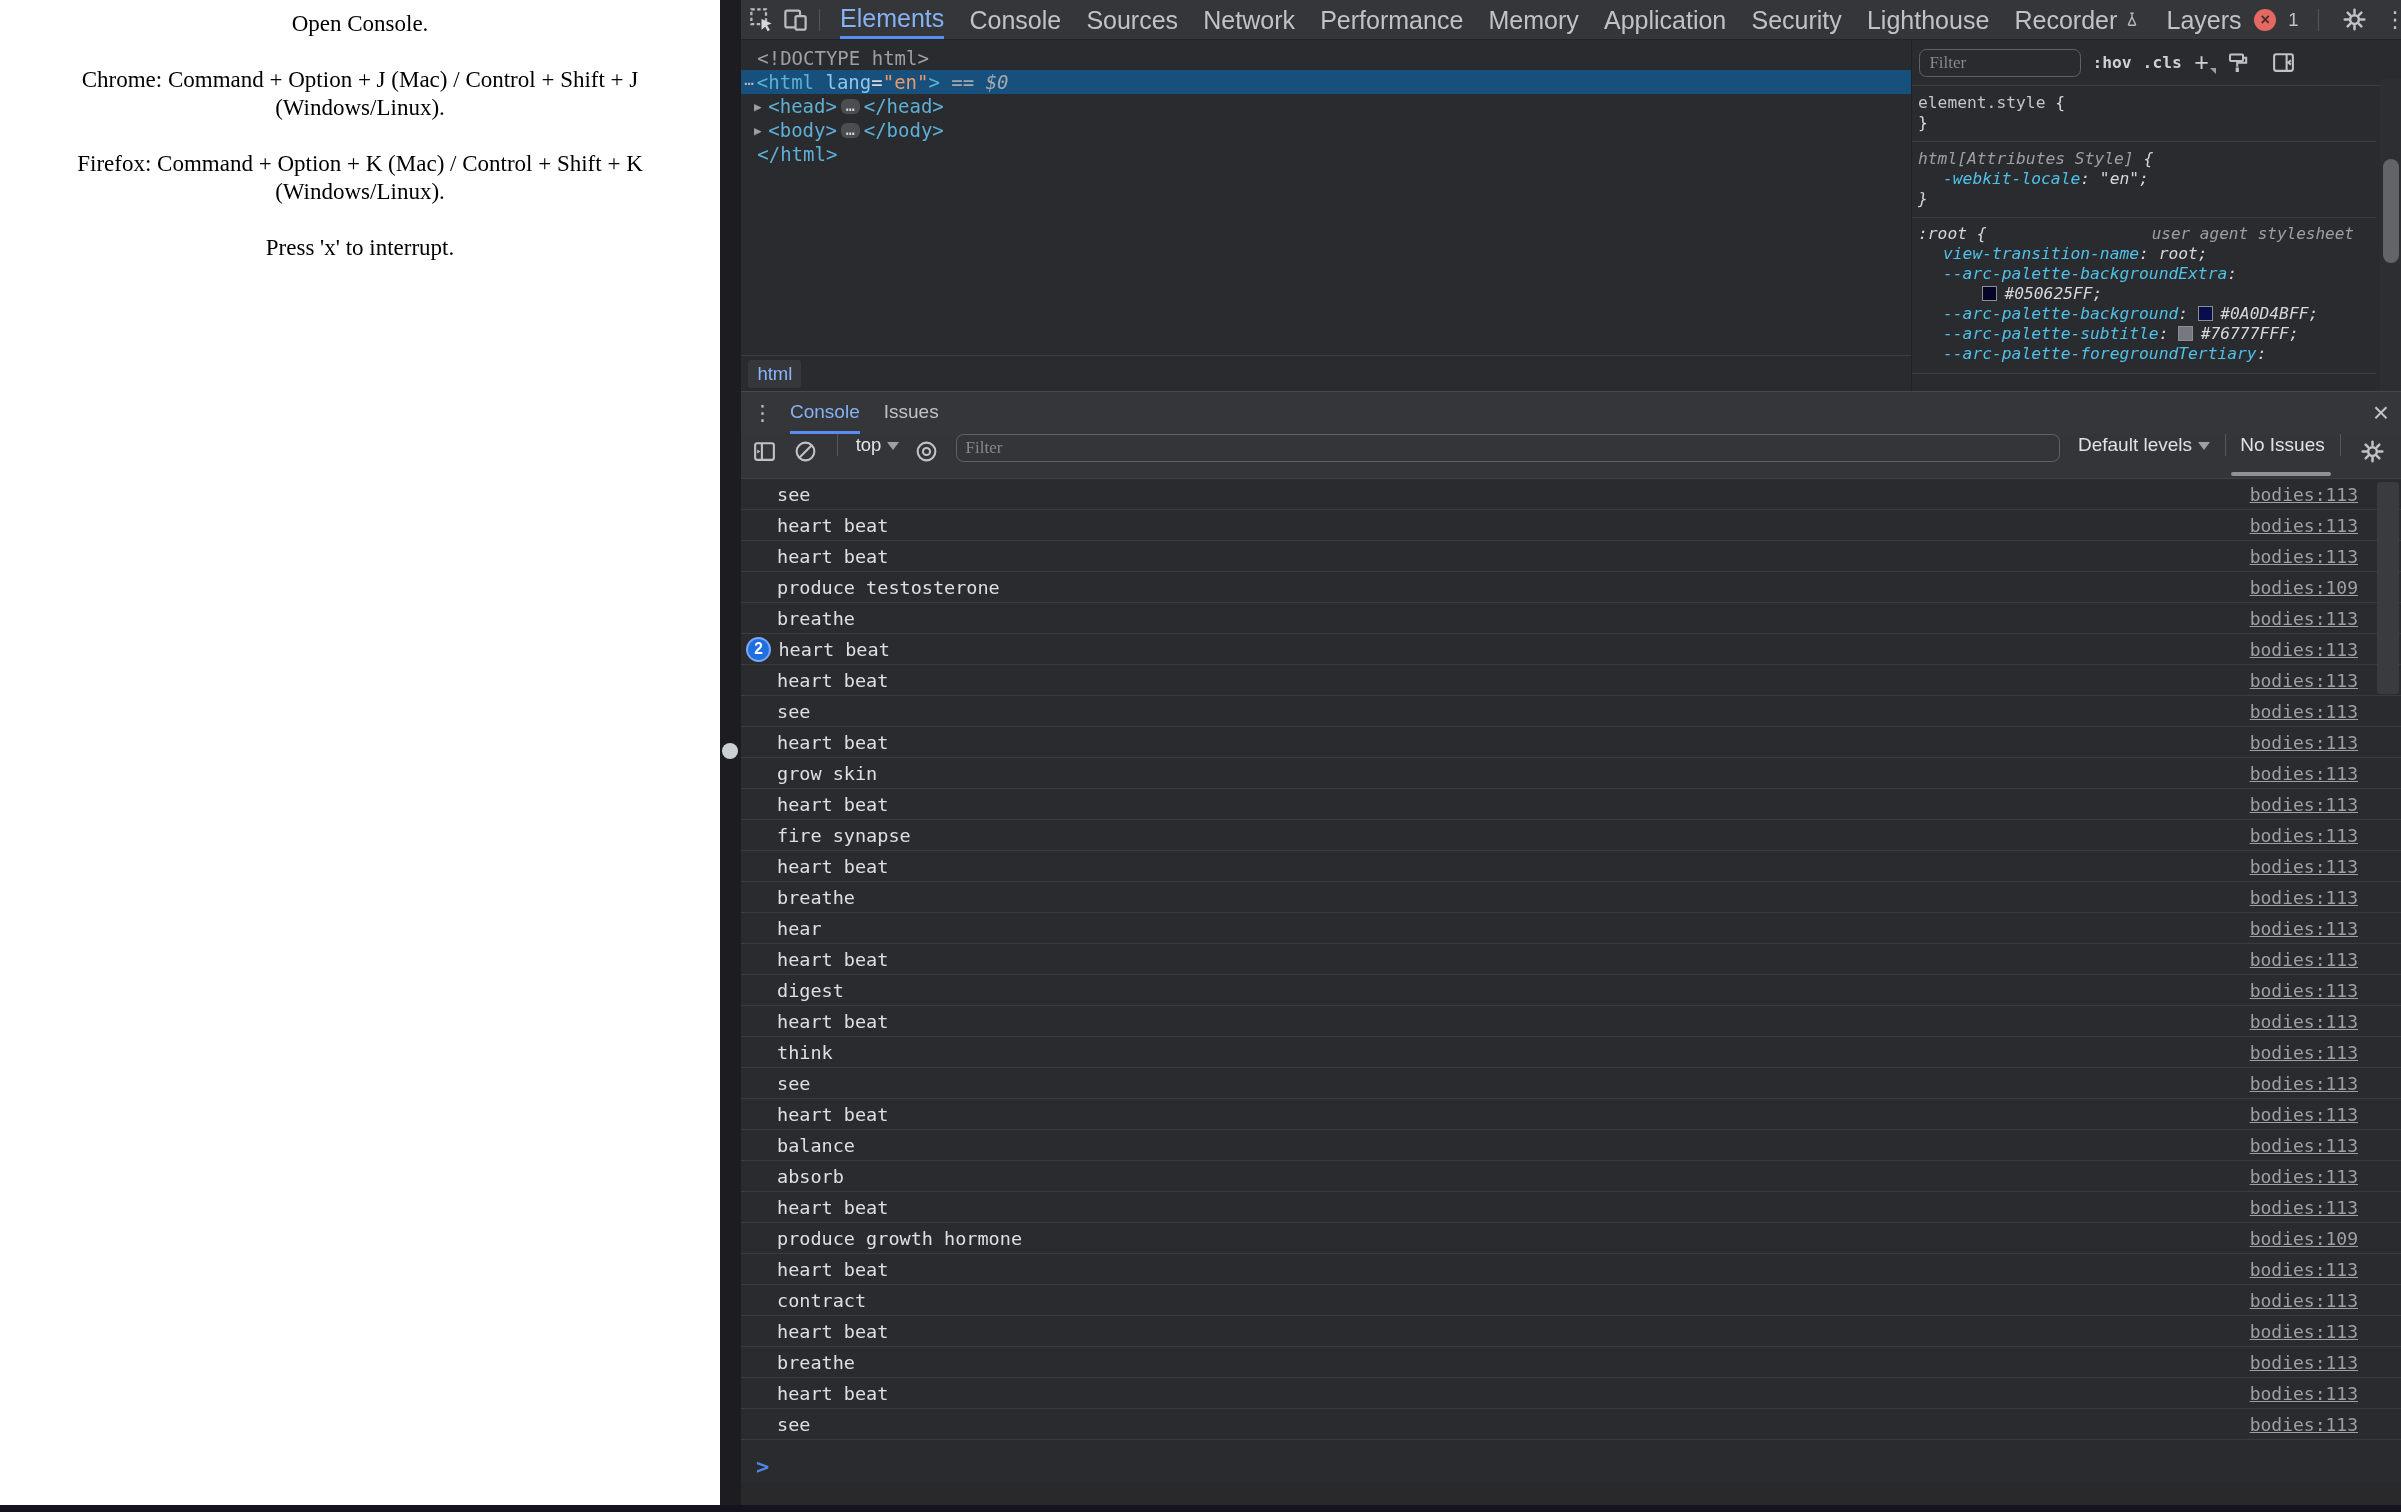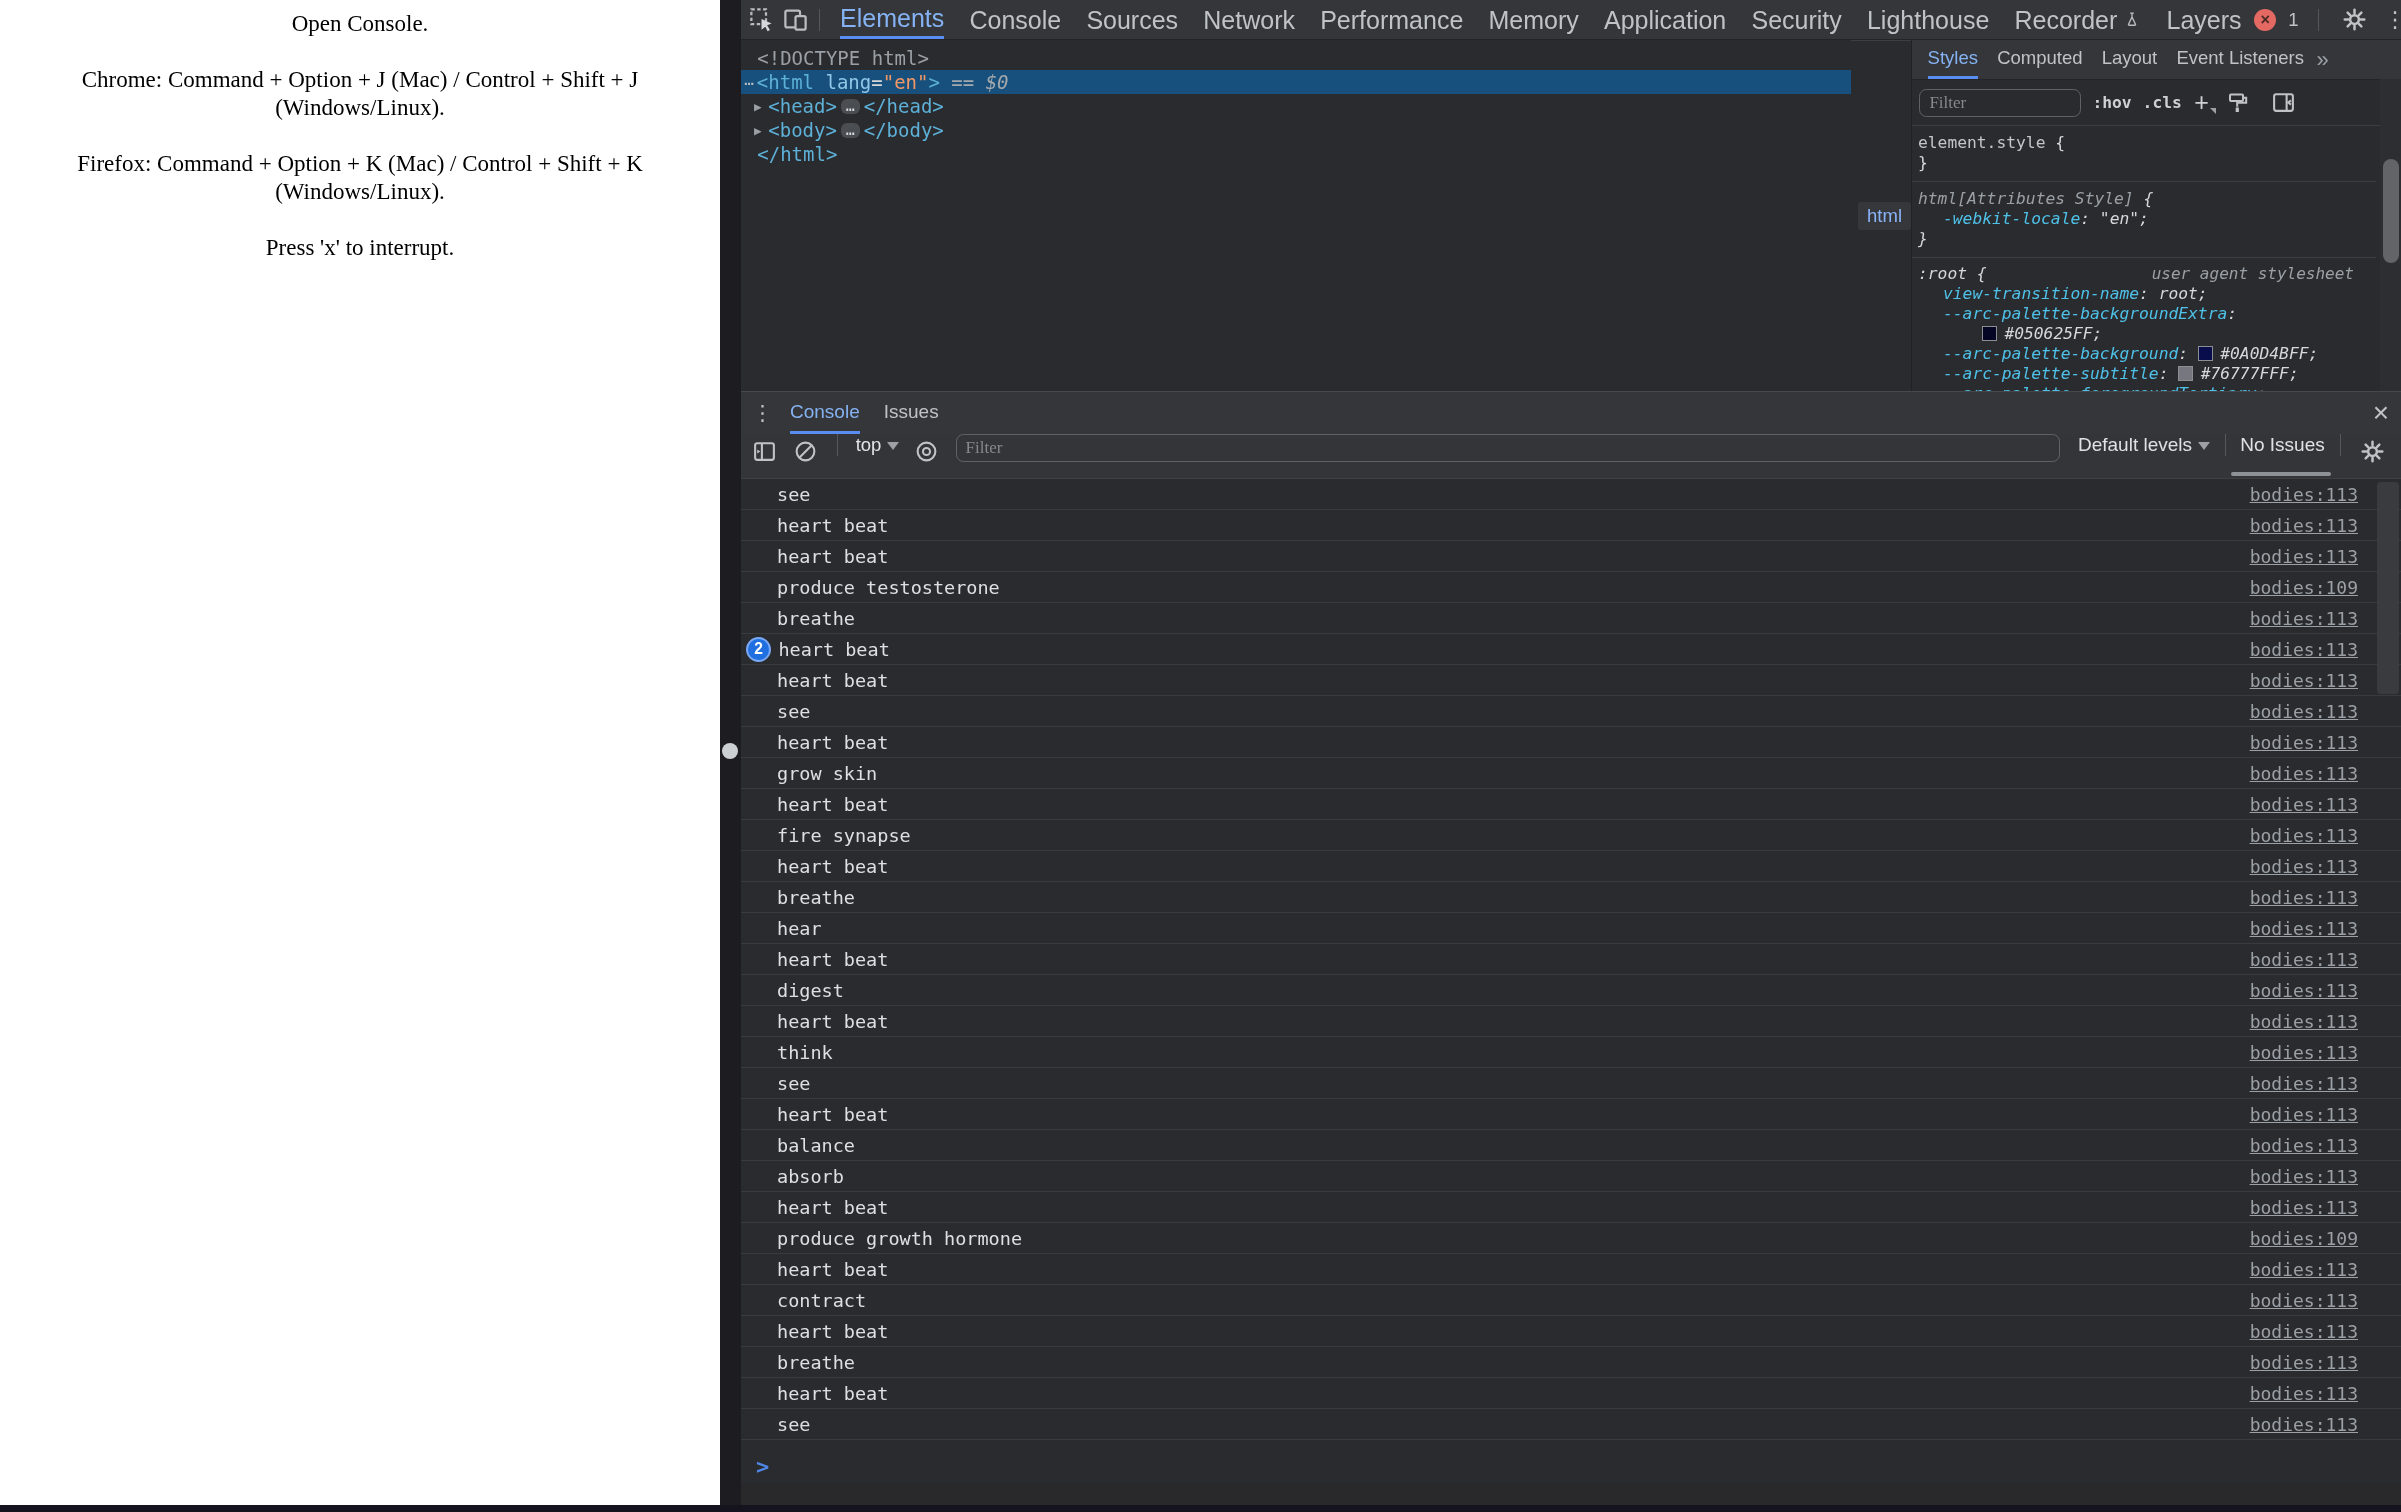--- a/index.html
+++ b/index.html
@@ -27,21 +27,21 @@
   .dt-tab.active{color:#85b2f2;border-bottom:3px solid #5a8df2}
   .dt-right{margin-left:auto;display:flex;align-items:center;gap:12px;padding-right:12px}
   .err-badge{width:22px;height:22px;border-radius:50%;background:#e46962;color:#4a2a27;font-size:16.3px;font-weight:bold;
              display:flex;align-items:center;justify-content:center;line-height:1}
   .err-count{color:#bfc3c7;font-size:18.5px}
   .glyph{color:#c0c3c6;font-size:22px;line-height:1}
   .glyph.close{font-size:27px}
 
   
   .dt-main{flex:0 0 351px;display:flex;min-height:0}
-  .dom-col{width:1171px;display:flex;border-right:0.7px solid #202124}
+  .dom-col{width:1171px;display:flex;flex-direction:column;border-right:0.7px solid #202124}
   .dom-tree{flex:1;font-family:"DejaVu Sans Mono",monospace;font-size:19px;padding-top:6px;overflow:hidden}
   .dom-line{height:24px;line-height:24px;padding-left:16.3px;white-space:pre}
   .dom-line.ind1{padding-left:13px}
   .dom-line.sel{background:#17507c}
   .tk-gray{color:#9aa0a6}
   .tk-tag{color:#5db0d7}
   .tk-attr{color:#8fc7e8}
   .tk-value{color:#f29766}
   .tk-anno{color:#a3a8ad;font-style:italic}
   .tk-plain{color:#d5d8db}
@@ -195,29 +195,20 @@
             <div class="dom-line ind1"><span class="tk-arrow">▶</span><span class="tk-tag">&lt;head&gt;</span><span class="tk-pill">…</span><span class="tk-tag">&lt;/head&gt;</span></div>
             <div class="dom-line ind1"><span class="tk-arrow">▶</span><span class="tk-tag">&lt;body&gt;</span><span class="tk-pill">…</span><span class="tk-tag">&lt;/body&gt;</span></div>
             <div class="dom-line"><span class="tk-tag">&lt;/html&gt;</span></div>
           </div>
         <div class="breadcrumb">
           <span class="crumb">html</span>
         </div>
       </div>
 
       <aside class="styles-pane">
-        <header class="sp-tabbar">
-          <span id="spTabs" style="display:flex;align-items:center">
-              <span class="sp-tab active">Styles</span>
-              <span class="sp-tab">Computed</span>
-              <span class="sp-tab">Layout</span>
-              <span class="sp-tab">Event Listeners</span>
-            </span>
-          <span class="sp-chev">»</span>
-        </header>
         <div class="sp-filter-row">
           <input class="text-input sp-filter" placeholder="Filter" style="">
           <span class="sp-toggle">:hov</span>
           <span class="sp-toggle">.cls</span>
           <span class="sp-plus">+</span>
           <span class="ibtn">
             <svg width="24" height="24" viewBox="0 0 24 24" fill="none" stroke="#c0c3c6" stroke-width="2">
               <rect x="4" y="3.5" width="13" height="6.5" rx="1"></rect>
               <path d="M17 6.8h3.2v5h-9v4"></path>
               <rect x="9.7" y="16.5" width="3.2" height="4.5" fill="#c0c3c6" stroke="none"></rect>

